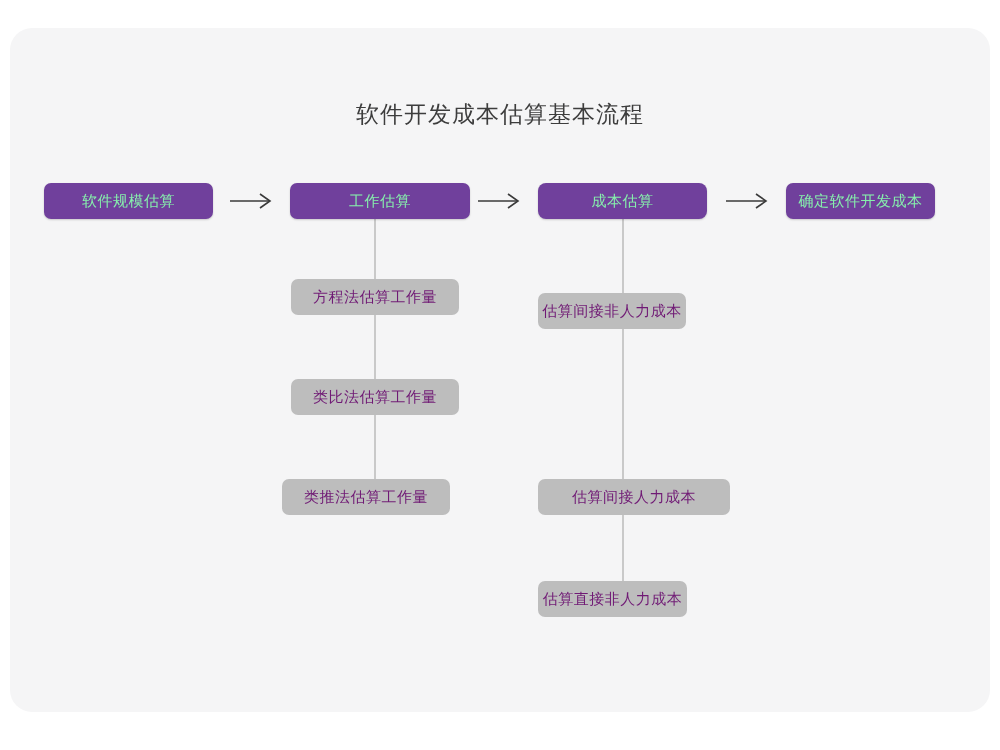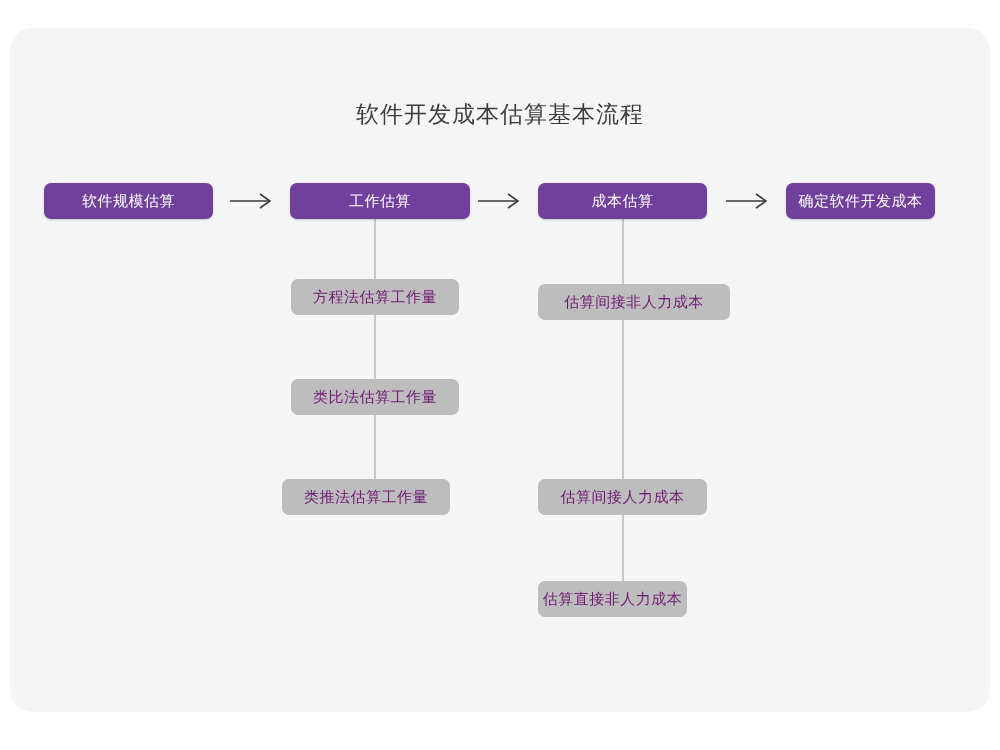--- a/index.html
+++ b/index.html
@@ -68,21 +68,21 @@
   .node .label {
     font-size: 15px;
     line-height: 16px;
     letter-spacing: 0.5px;
   }
 
   .node.primary {
     background: #70409c;
     box-shadow: 0 1px 2px rgba(0,0,0,0.18);
   }
-  .node.primary .label { color: #ffffff; }
+  .node.primary .label { color: #86efac; }
 
   .node.secondary {
     background: #bdbdbd;
   }
   .node.secondary .label { color: #701a75; }
 
   
   .arrow {
     position: absolute;
     width: 46px;
@@ -104,21 +104,21 @@
   <div class="connector" style="left:622px; top:218px; height:382px;"></div>
 
   <div class="node primary" style="left:44px; top:183px; width:169px;">
     <span class="label">软件规模估算</span>
   </div>
 
   <div class="node primary" style="left:290px; top:183px; width:180px;">
     <span class="label">工作估算</span>
   </div>
 
-  <div class="node primary" style="left:538px; top:183px; width:169px;">
+  <div class="node primary" style="left:538px; top:183px; width:169px;border-radius:8px;">
     <span class="label">成本估算</span>
   </div>
 
   <div class="node primary" style="left:786px; top:183px; width:149px;">
     <span class="label">确定软件开发成本</span>
   </div>
 
   <div class="arrow" style="left:229px; top:191px;">
     <svg width="46" height="20" viewBox="0 0 46 20">
       <line x1="1" y1="10" x2="40" y2="10" stroke="#3a3a3a" stroke-width="1.6"></line>
@@ -145,26 +145,26 @@
   </div>
 
   <div class="node secondary" style="left:291px; top:379px; width:168px;">
     <span class="label">类比法估算工作量</span>
   </div>
 
   <div class="node secondary" style="left:282px; top:479px; width:168px;">
     <span class="label">类推法估算工作量</span>
   </div>
 
-  <div class="node secondary" style="left:538px; top:284px; width:192px;">
+  <div class="node secondary" style="left:538px; top:293px; width:148px;">
     <span class="label">估算间接非人力成本</span>
   </div>
 
 
-  <div class="node secondary" style="left:538px; top:479px; width:169px;">
+  <div class="node secondary" style="left:538px; top:479px; width:192px;">
     <span class="label">估算间接人力成本</span>
   </div>
 
   <div class="node secondary" style="left:538px; top:581px; width:149px;">
     <span class="label">估算直接非人力成本</span>
   </div>
 
 </div>
 
 </body></html>

